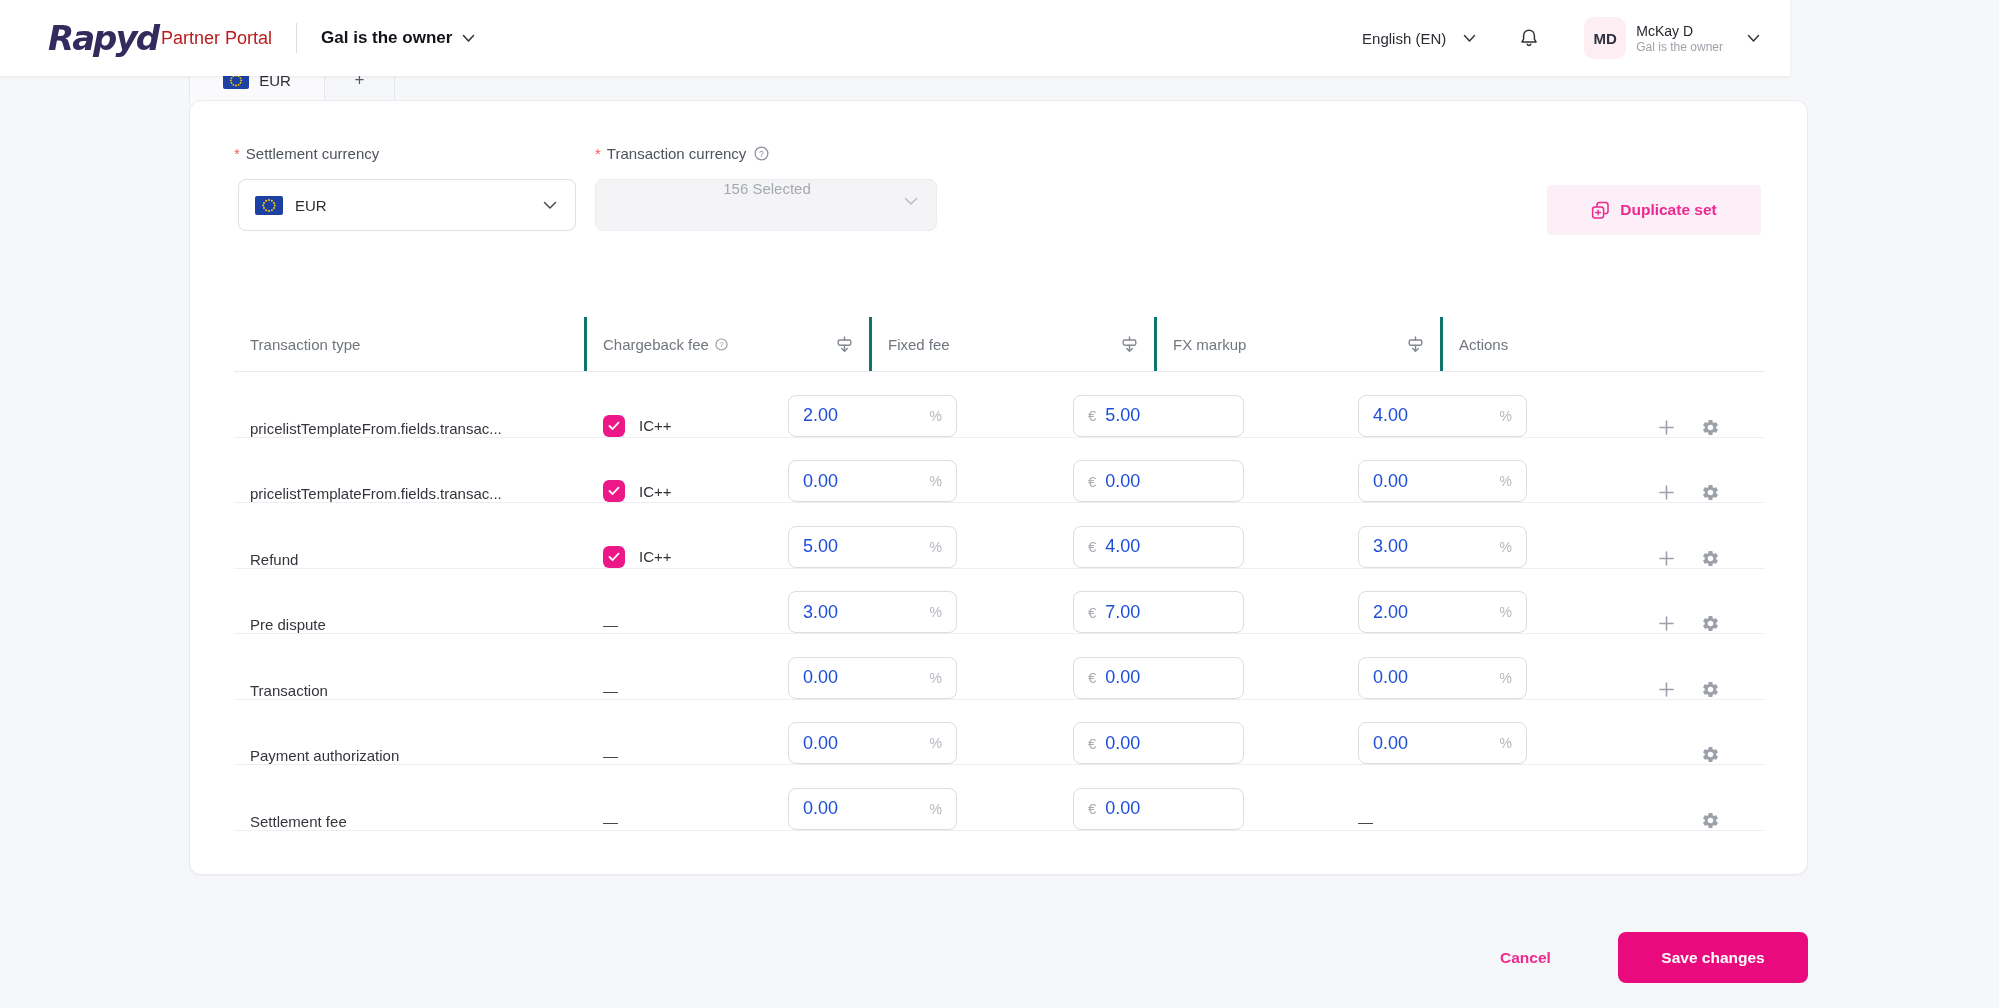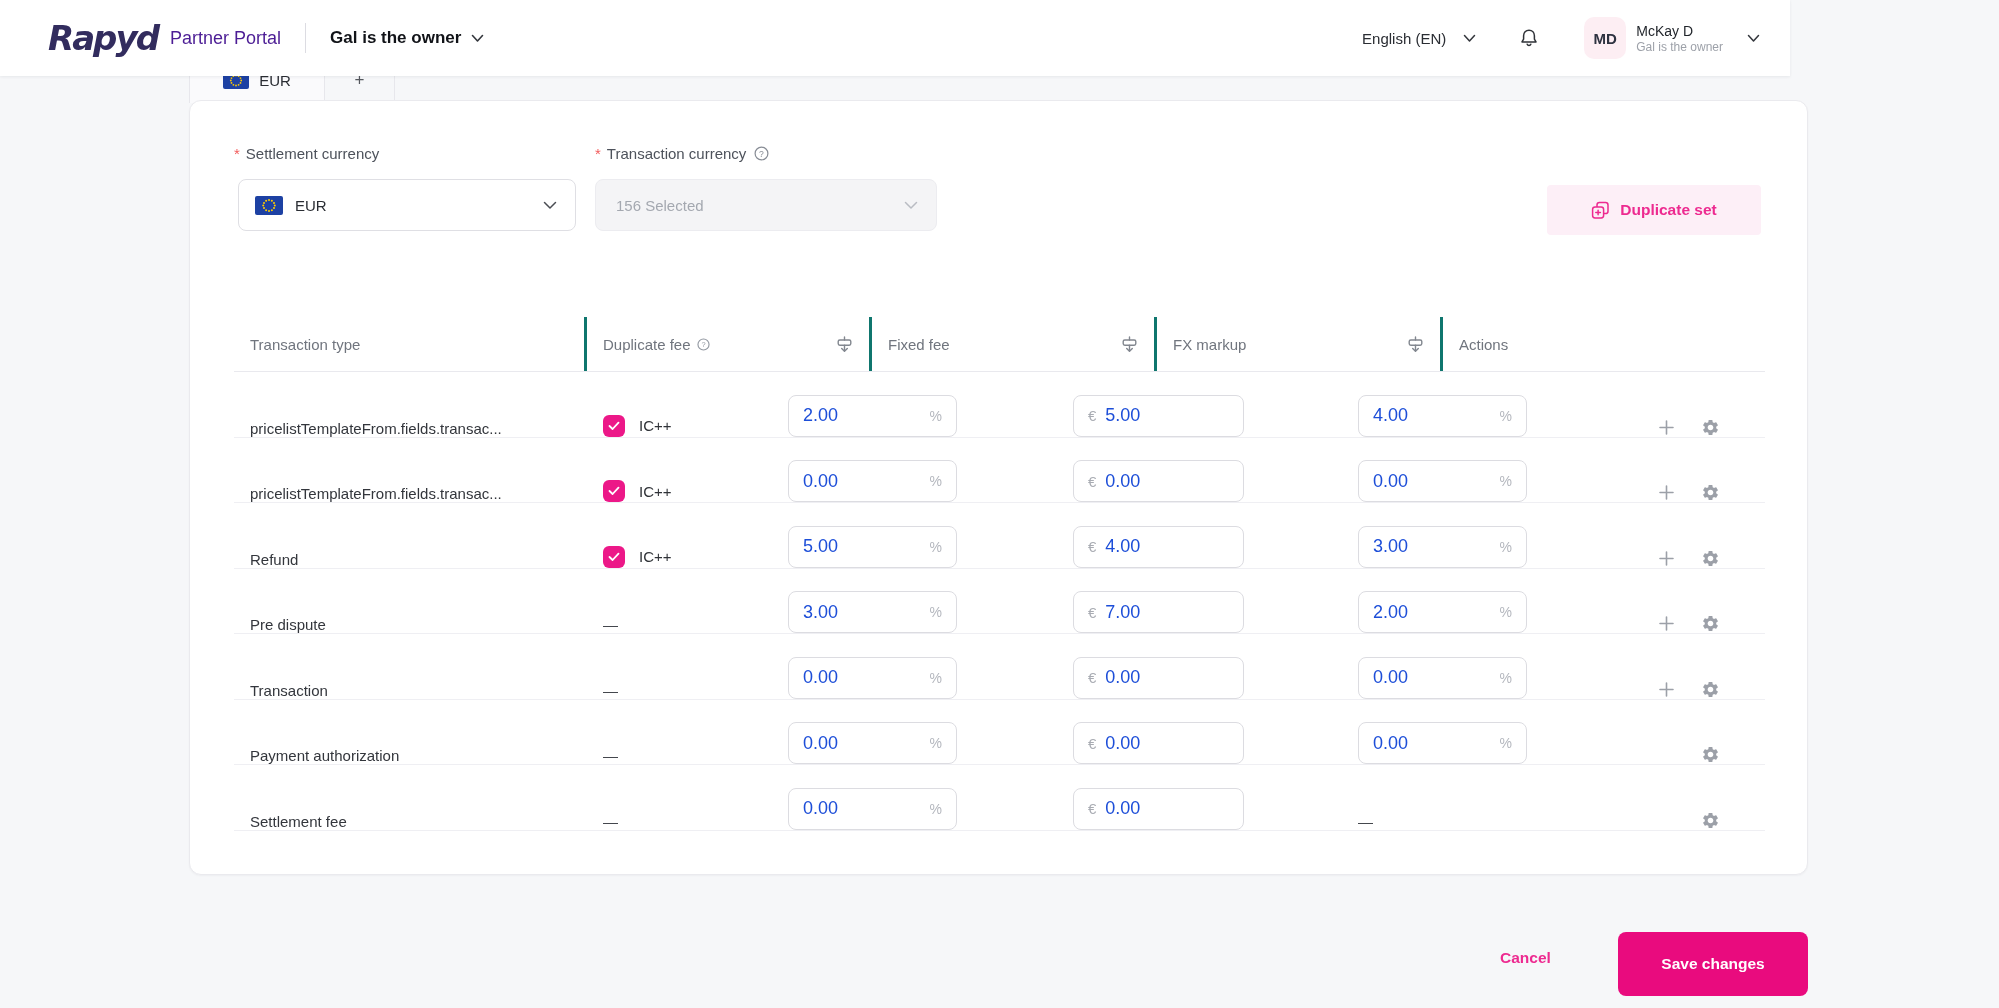--- a/index.html
+++ b/index.html
@@ -10,21 +10,21 @@
   .header {
     position:absolute; top:0; left:0; width:1790px; height:76px;
     background:#ffffff; display:flex; align-items:center;
     padding:0 30px 0 48px; z-index:20;
     box-shadow:0 1px 3px rgba(20,24,40,.07);
   }
   .logo {
     font-family:"DejaVu Sans", sans-serif; font-weight:800; font-style:italic;
     font-size:34px; color:#322c5e; letter-spacing:-2px; line-height:1;
   }
-  .product-name { font-size:18px; color:#4c1d95; margin-left:12px; font-weight:500; }
+  .product-name { font-size:18px; color:#b91c1c; margin-left:3px; font-weight:500; }
   .hdr-divider { width:1px; height:30px; background:#dcdce2; margin:0 24px; }
   .org-switcher { display:flex; align-items:center; gap:10px; cursor:pointer; }
   .org-switcher .org-label { font-size:17px; font-weight:700; color:#111318; }
   .hdr-right { margin-left:auto; display:flex; align-items:center; }
   .lang-switcher { display:flex; align-items:center; gap:17px; cursor:pointer; }
   .lang-switcher .lang-label { font-size:15px; color:#2a2d33; }
   .bell-wrap { margin-left:42px; margin-right:44px; cursor:pointer; display:flex; }
   .avatar {
     width:42px; height:42px; border-radius:10px; background:#fdeef3;
     display:flex; align-items:center; justify-content:center;
@@ -59,21 +59,21 @@
   .field-label .req { color:#f25b5b; margin-right:1px; }
   .lbl-settlement { left:44px; }
   .lbl-transaction { left:405px; }
 
   .select {
     position:absolute; top:78px; height:52px; border-radius:8px;
     display:flex; align-items:center; cursor:pointer; font-size:15px;
   }
   .select-settlement { left:48px; width:338px; border:1px solid #dfdfe4; background:#fff; color:#2a2d33; padding:0 18px 0 16px; }
   .select-settlement .sel-text { margin-left:12px; }
-  .select-transaction { left:405px; width:342px; background:#f4f4f6; border:1px solid #ececf0; color:#a4a8b0; padding:0 18px 0 20px; cursor:default; }
+  .select-transaction { left:405px; width:342px; background:#f4f4f6; border:1px solid #ececf0; color:#a4a8b0; padding:0 18px 0 20px; cursor:default;flex-direction:column; }
   .select .chev { margin-left:auto; display:flex; }
 
   .duplicate-btn {
     position:absolute; left:1357px; top:84px; width:214px; height:50px;
     background:#fdeff7; border:none; border-radius:4px; cursor:pointer;
     display:flex; align-items:center; justify-content:center; gap:10px;
     font-family:inherit; font-size:15.5px; font-weight:700; color:#ed2a90;
   }
 
   
@@ -109,21 +109,21 @@
   .td.c6 { padding-left:30px; gap:26px; }
   .td.c6.no-add { padding-left:73px; }
 
   
   .cancel-btn {
     position:absolute; left:1488px; top:938px; height:40px; padding:0 12px;
     background:none; border:none; cursor:pointer; font-family:inherit;
     font-size:15.5px; font-weight:700; color:#ed2a90;
   }
   .save-btn {
-    position:absolute; left:1618px; top:932px; width:190px; height:64px;
+    position:absolute; left:1618px; top:932px; width:190px; height:51px;
     background:#e90b7e; color:#ffffff; border:none; border-radius:8px; cursor:pointer;
     font-family:inherit; font-size:15.5px; font-weight:700;
   }
 </style>
 </head>
 <body>
 
 <div class="header">
   <div class="logo">Rapyd</div>
   <div class="product-name">Partner Portal</div>
@@ -256,21 +256,21 @@
     </span>
     <span>Duplicate set</span>
   </button>
 
   <div class="table">
     <div class="thead">
       <div class="th c1 bdr">
           <span>Transaction type</span>
         </div>
       <div class="th c3 bdr">
-        <span>Duplicate fee</span>
+        <span>Chargeback fee</span>
         <span class="info">
           <svg width="13" height="13" viewBox="0 0 15 15" fill="none">
               <circle cx="7.5" cy="7.5" r="6.4" stroke="#9298a1" stroke-width="1.3"></circle>
               <text x="7.5" y="10.6" text-anchor="middle" font-size="8.6" fill="#9298a1" font-family="Liberation Sans, sans-serif">?</text>
             </svg>
         </span>
         <span class="apply">
           <svg width="17" height="17" viewBox="0 0 17 17" fill="none" stroke="#82878f" stroke-width="1.4" stroke-linecap="round" stroke-linejoin="round">
             <path d="M8.5 1 V4"></path>
               <rect x="2.2" y="4" width="12.6" height="5.2" rx="1.6"></rect>

